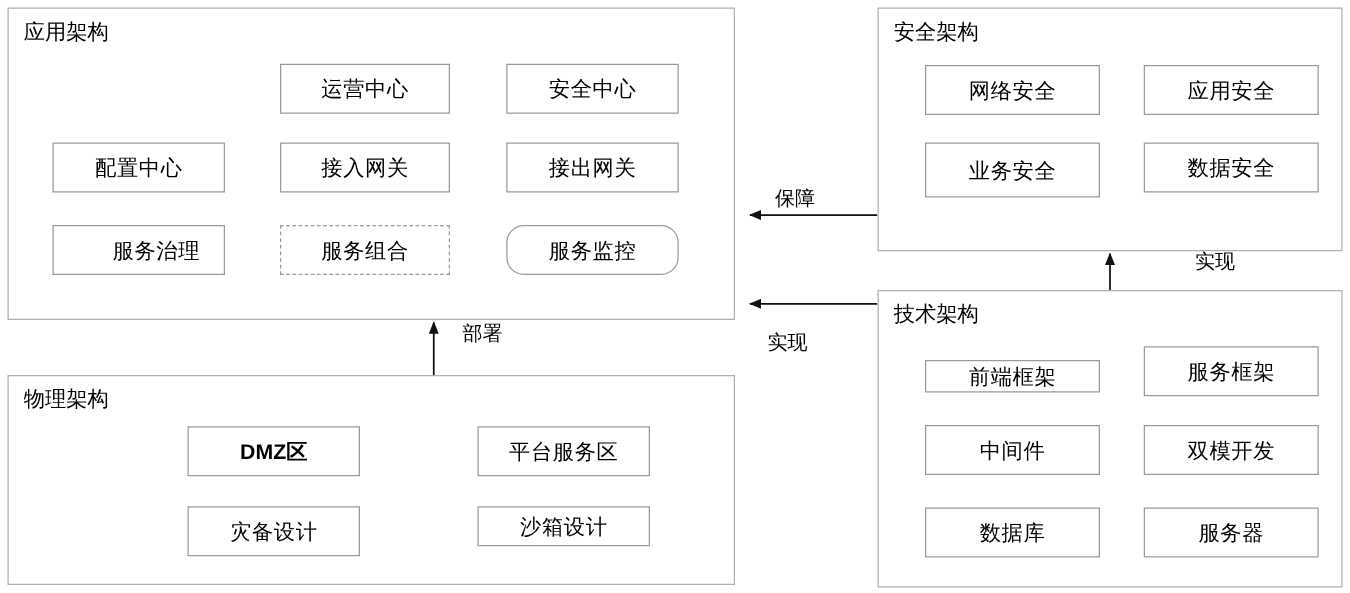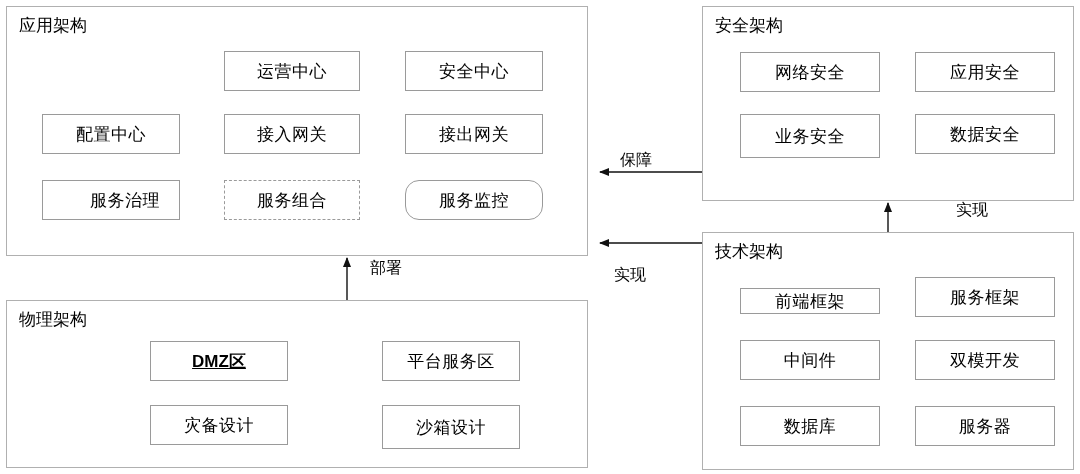--- a/index.html
+++ b/index.html
@@ -137,18 +137,18 @@
   <div class="node" style="left:740px; top:277px; width:140px; height:26px;margin-top:11px;">前端框架</div>
   <div class="node" style="left:915px; top:277px; width:140px; height:40px;">服务框架</div>
   <div class="node" style="left:740px; top:340px; width:140px; height:40px;">中间件</div>
   <div class="node" style="left:915px; top:340px; width:140px; height:40px;">双模开发</div>
   <div class="node" style="left:740px; top:406px; width:140px; height:40px;">数据库</div>
   <div class="node" style="left:915px; top:406px; width:140px; height:40px;">服务器</div>
 
   <div class="group" style="left:6px; top:300px; width:582px; height:168px;">
     <div class="group-title">物理架构</div>
   </div>
-  <div class="node bold" style="left:150px; top:341px; width:138px; height:40px;text-decoration:underline;">DMZ区</div>
+  <div class="node bold" style="left:150px; top:341px; width:138px; height:40px;">DMZ区</div>
   <div class="node" style="left:382px; top:341px; width:138px; height:40px;">平台服务区</div>
   <div class="node" style="left:150px; top:405px; width:138px; height:40px;">灾备设计</div>
-  <div class="node" style="left:382px; top:405px; width:138px; height:44px;">沙箱设计</div>
+  <div class="node" style="left:382px; top:405px; width:138px; height:32px;">沙箱设计</div>
 
 </div>
 
 </body></html>

